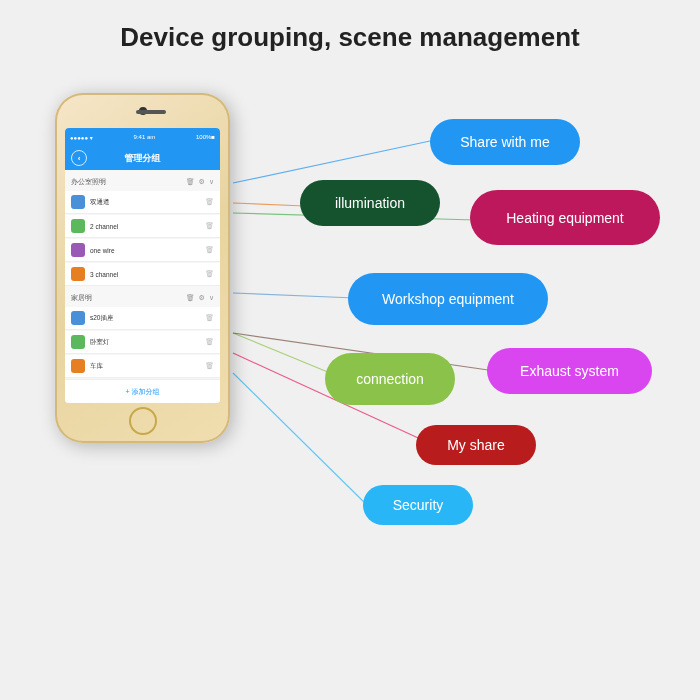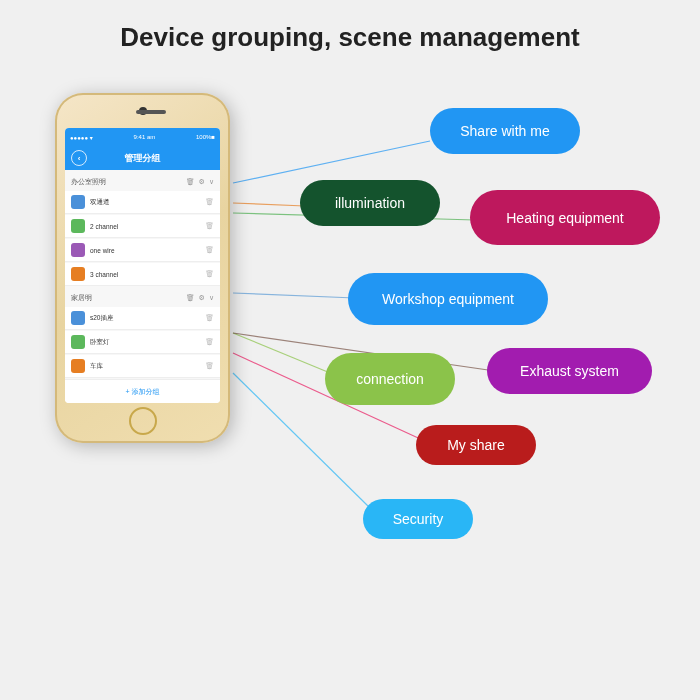--- a/index.html
+++ b/index.html
@@ -299,38 +299,38 @@
         </div>
       </div>
 
       <div class="screen-footer">
         <span>+ 添加分组</span>
       </div>
     </div>
     <div class="phone-home"></div>
   </div>
 
-  <div class="bubble" style="top:45px;left:430px;width:150px;height:46px;background:#2196F3;">
+  <div class="bubble" style="top:56px;left:430px;width:150px;height:46px;background:#2196F3;">
     <span>Share with me</span>
   </div>
   <div class="bubble" style="top:117px;left:300px;width:140px;height:46px;background:#14532d;">
     <span>illumination</span>
   </div>
   <div class="bubble" style="top:127px;left:470px;width:190px;height:55px;background:#be185d;">
     <span>Heating equipment</span>
   </div>
   <div class="bubble" style="top:210px;left:348px;width:200px;height:52px;background:#2196F3;">
     <span>Workshop equipment</span>
   </div>
   <div class="bubble" style="top:290px;left:325px;width:130px;height:52px;background:#8BC34A;">
     <span>connection</span>
   </div>
-  <div class="bubble" style="top:285px;left:487px;width:165px;height:46px;background:#a21caf;">
+  <div class="bubble" style="top:285px;left:487px;width:165px;height:46px;background:#d946ef;">
     <span>Exhaust system</span>
   </div>
   <div class="bubble" style="top:362px;left:416px;width:120px;height:40px;background:#b91c1c;">
     <span>My share</span>
   </div>
-  <div class="bubble" style="top:422px;left:363px;width:110px;height:40px;background:#29B6F6;margin-top:14px;">
+  <div class="bubble" style="top:422px;left:363px;width:110px;height:40px;background:#29B6F6;">
     <span>Security</span>
   </div>
 
 </div>
 
 </body></html>

